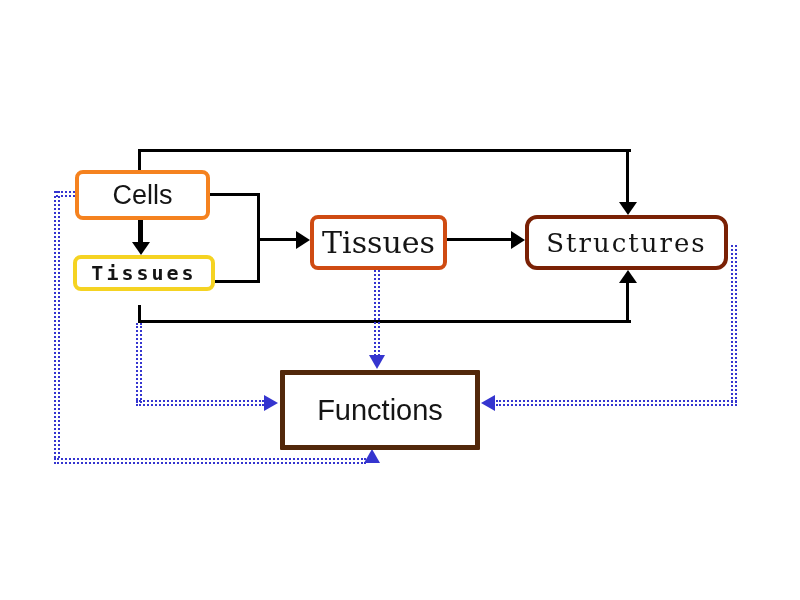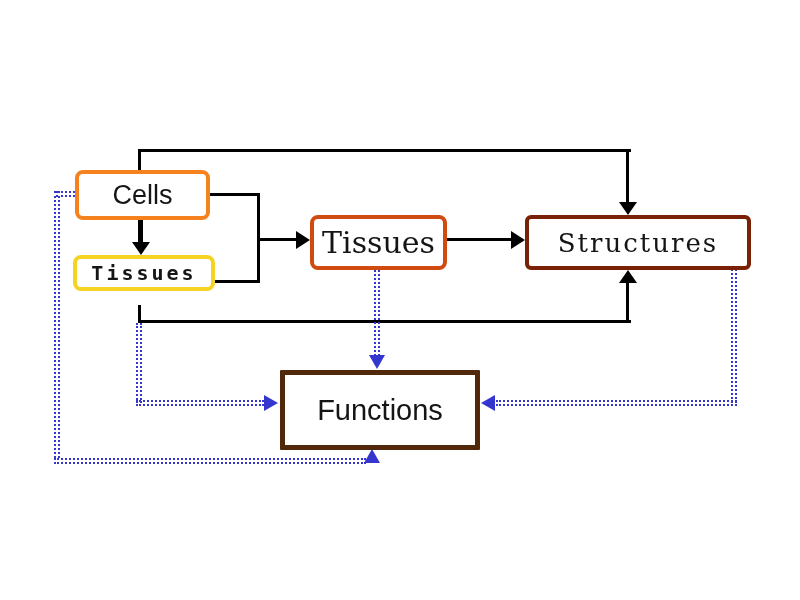--- a/index.html
+++ b/index.html
@@ -6,21 +6,21 @@
   .canvas{position:relative;width:800px;height:600px;background:#ffffff;overflow:hidden;
           font-family:"Liberation Sans",sans-serif;}
   .node{position:absolute;background:#fff;display:flex;align-items:center;justify-content:center;
         box-sizing:border-box;color:#151515;}
   .node-cells{left:75px;top:170px;width:135px;height:50px;border:4px solid #f5821f;border-radius:8px;
         font-size:27px;}
   .node-tissues{left:73px;top:255px;width:142px;height:36px;border:4px solid #f5d322;border-radius:8px;
         font-family:"DejaVu Sans Mono",monospace;font-weight:bold;font-size:20px;letter-spacing:3px;}
   .node-organs{left:310px;top:215px;width:137px;height:55px;border:4px solid #cf4b12;border-radius:8px;
         font-family:"DejaVu Serif",serif;font-size:30px;}
-  .node-structures{left:525px;top:215px;width:226px;height:55px;border:4px solid #7a2105;border-radius:6px;
+  .node-structures{left:525px;top:215px;width:203px;height:55px;border:4px solid #7a2105;border-radius:12px;
         font-family:"DejaVu Serif",serif;font-size:26px;letter-spacing:2px;}
   .node-functions{left:280px;top:370px;width:200px;height:80px;border:5px solid #52280b;border-radius:1px;
         font-size:29px;}
   
   .ln{position:absolute;background:#000;}
   
   .bdh{position:absolute;height:2px;border-top:2px dotted #3535cf;border-bottom:2px dotted #3535cf;}
   .bdv{position:absolute;width:2px;border-left:2px dotted #3535cf;border-right:2px dotted #3535cf;}
   
   .arr{position:absolute;width:0;height:0;}

